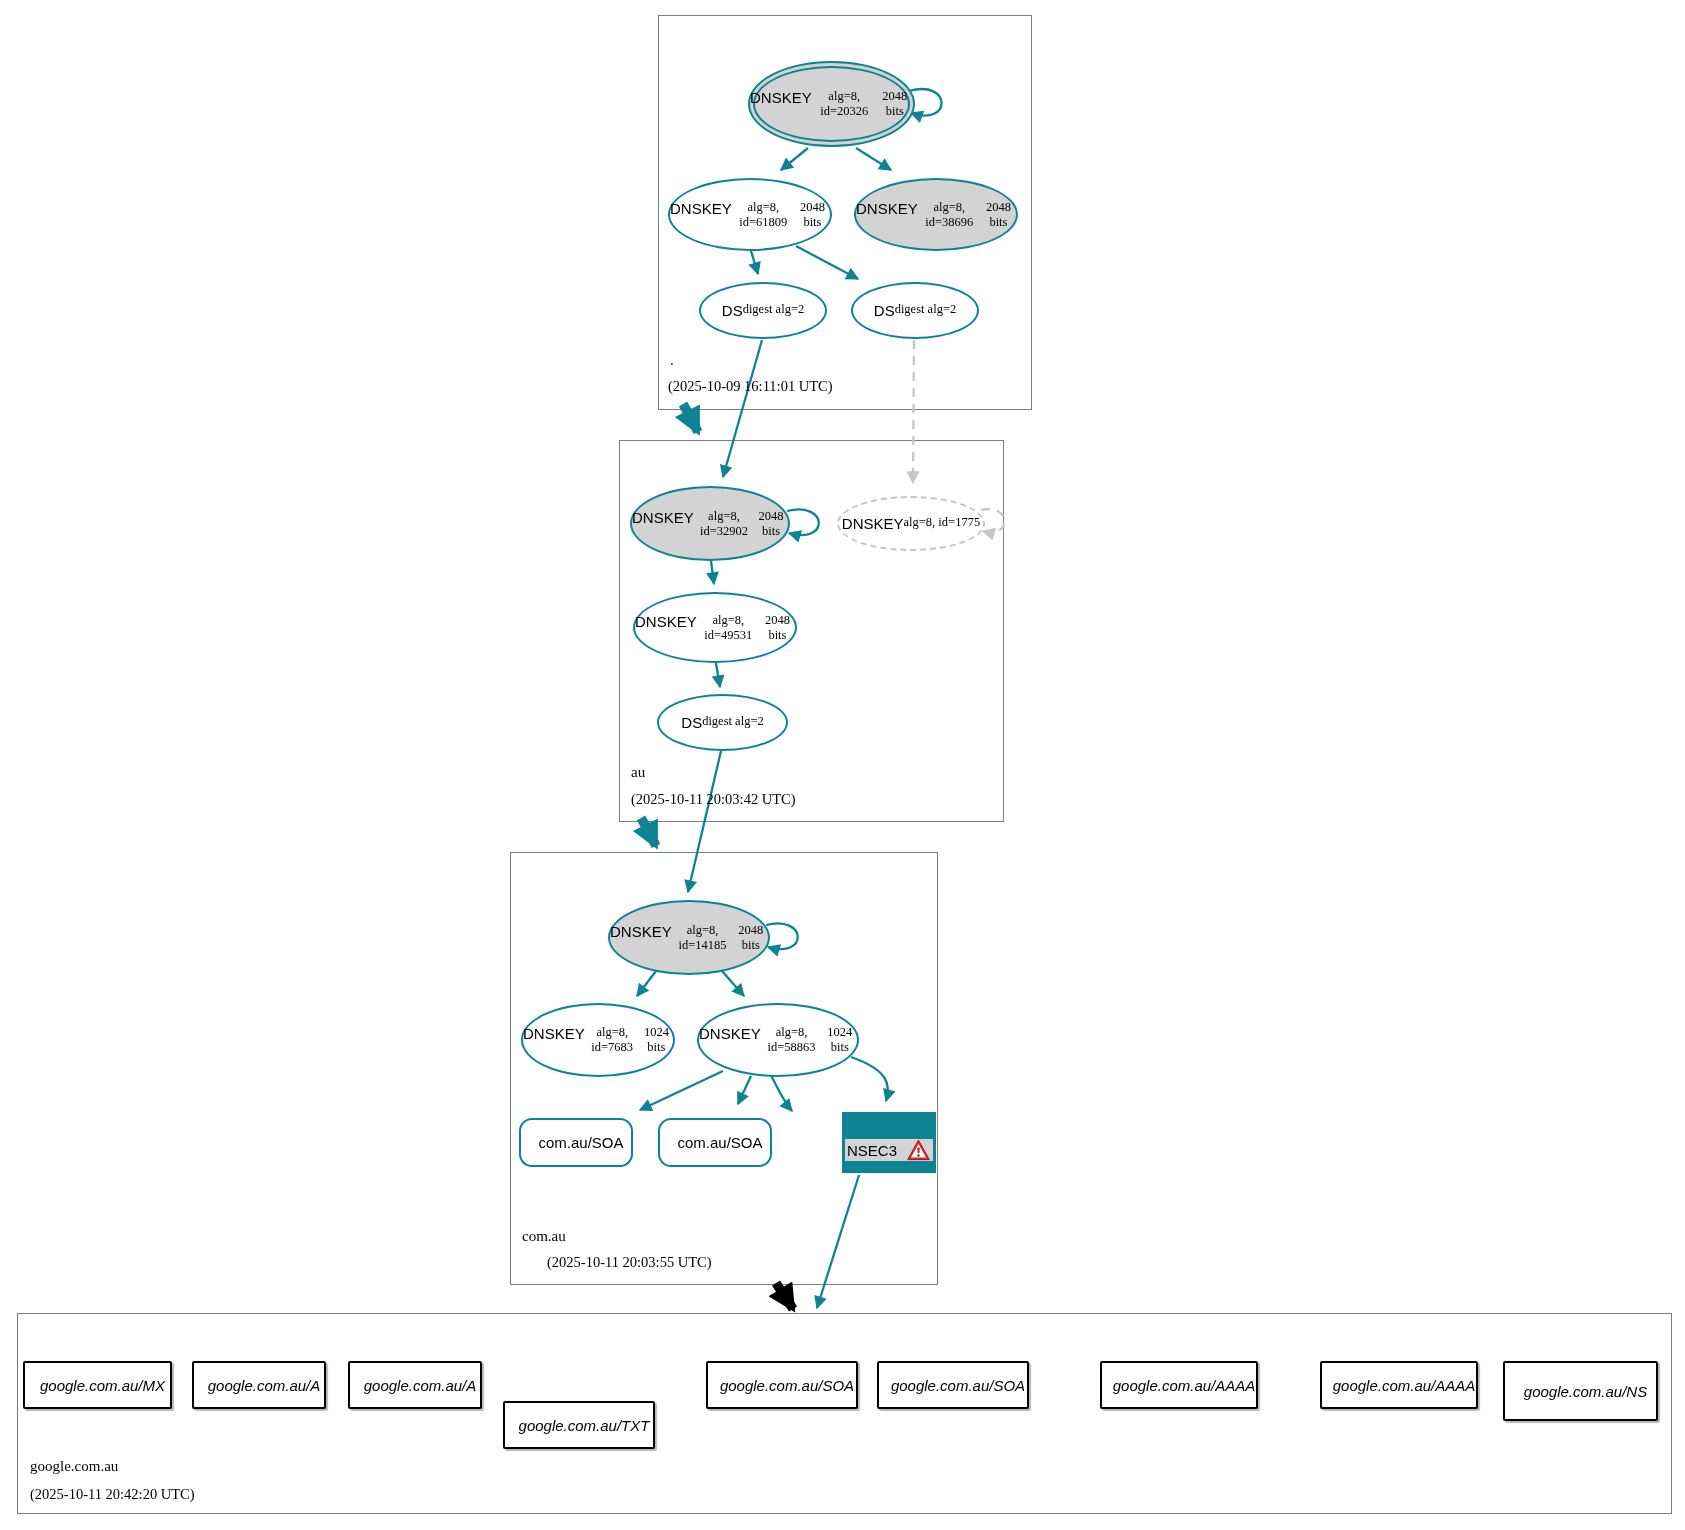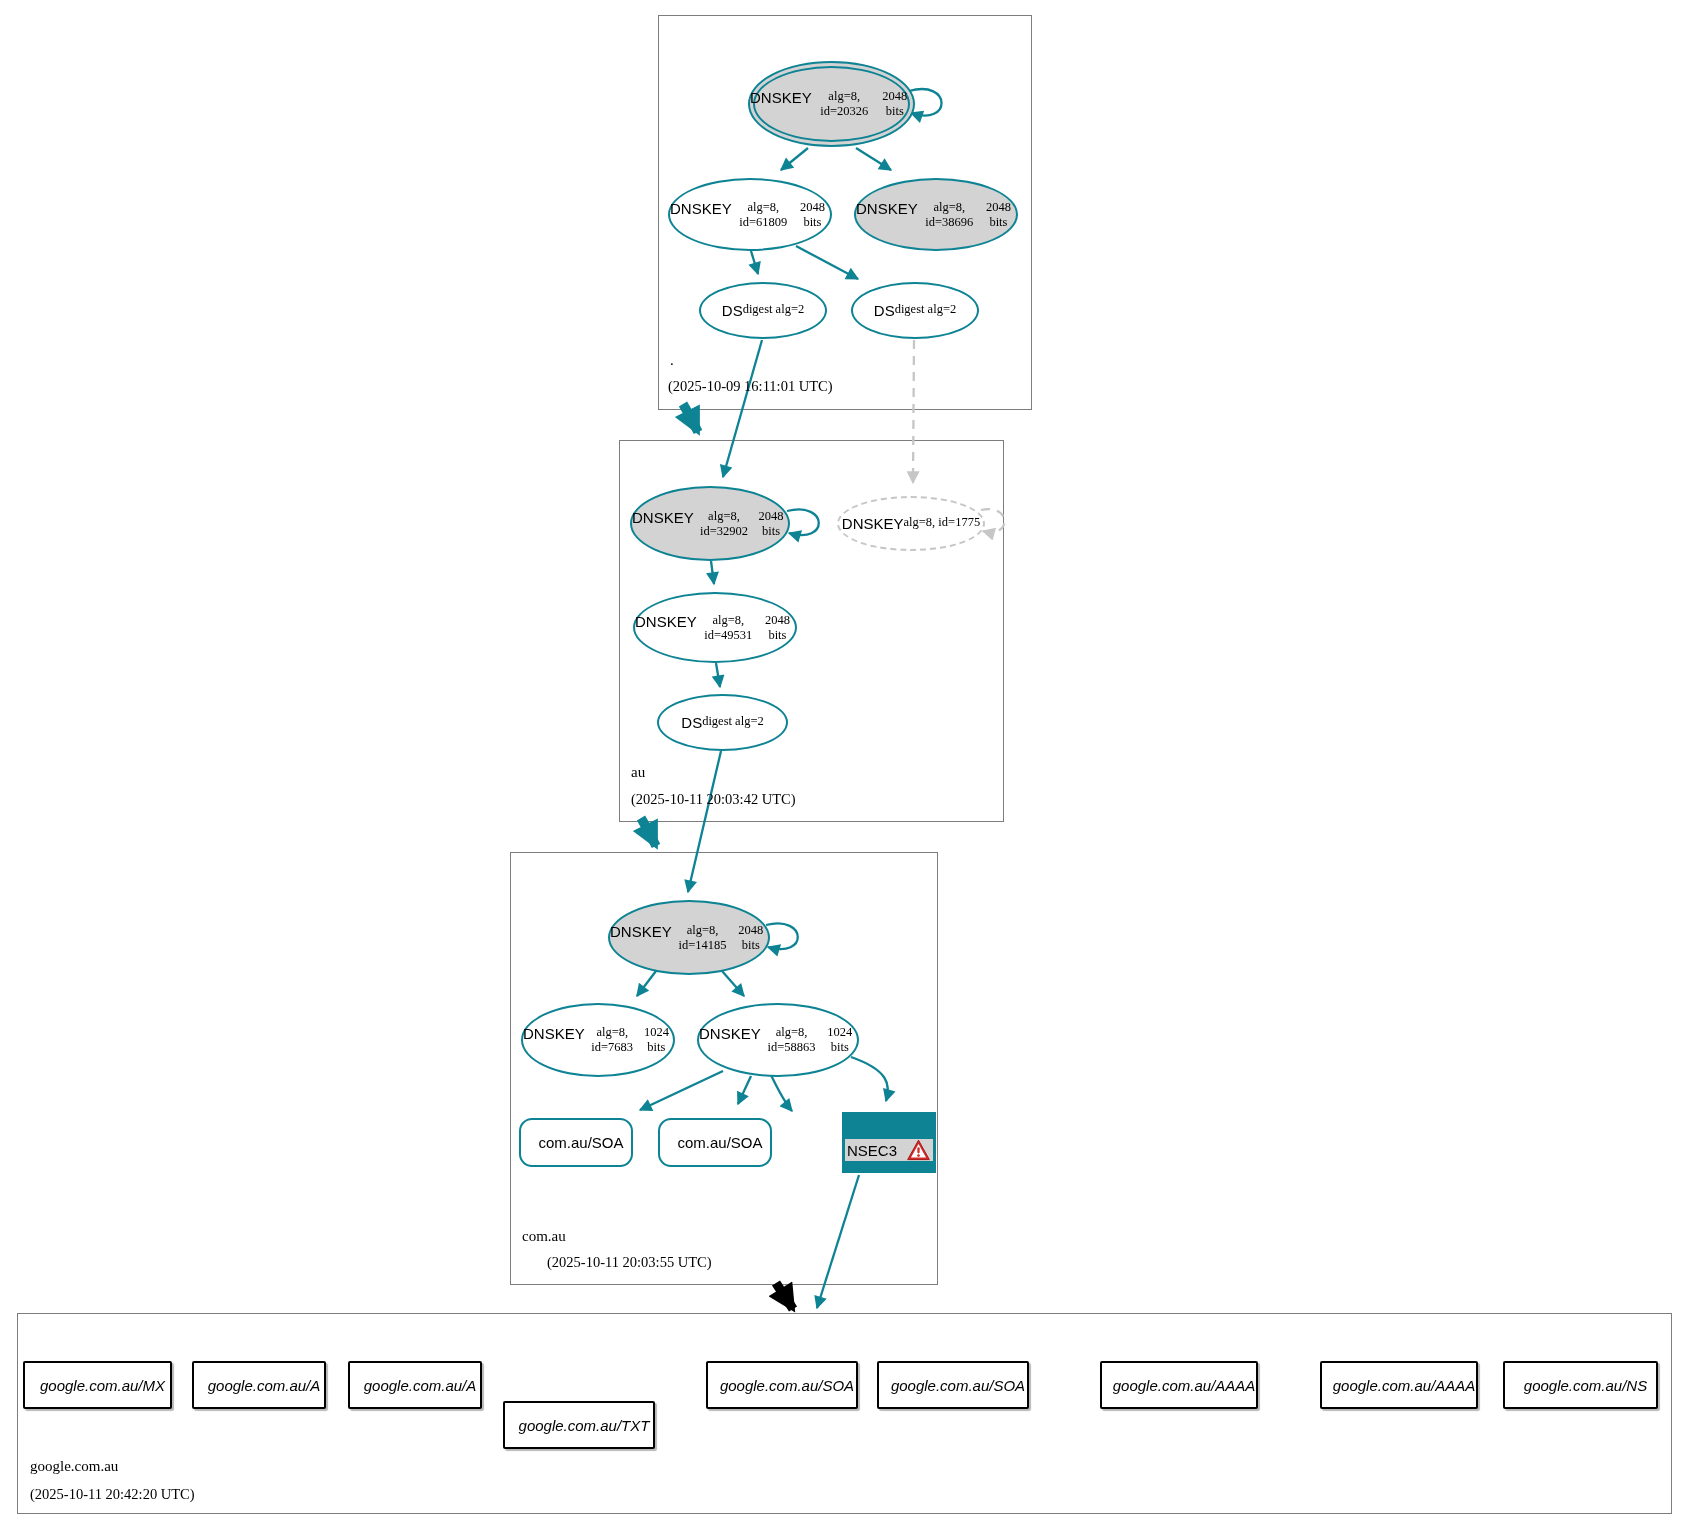--- a/index.html
+++ b/index.html
@@ -197,17 +197,17 @@
   <div class="zone-ts" style="left:547px;top:1254px;">(2025-10-11 20:03:55 UTC)</div>
 
   <div class="node rrset black" style="left:23px;top:1361px;width:149px;height:48px;">google.com.au/MX</div>
   <div class="node rrset black" style="left:192px;top:1361px;width:134px;height:48px;">google.com.au/A</div>
   <div class="node rrset black" style="left:348px;top:1361px;width:134px;height:48px;">google.com.au/A</div>
   <div class="node rrset black" style="left:503px;top:1361px;width:152px;height:48px;margin-top:40px;">google.com.au/TXT</div>
   <div class="node rrset black" style="left:706px;top:1361px;width:152px;height:48px;">google.com.au/SOA</div>
   <div class="node rrset black" style="left:877px;top:1361px;width:152px;height:48px;">google.com.au/SOA</div>
   <div class="node rrset black" style="left:1100px;top:1361px;width:158px;height:48px;">google.com.au/AAAA</div>
   <div class="node rrset black" style="left:1320px;top:1361px;width:158px;height:48px;">google.com.au/AAAA</div>
-  <div class="node rrset black" style="left:1503px;top:1361px;width:155px;height:48px;">google.com.au/NS</div>
+  <div class="node rrset black" style="left:1503px;top:1361px;width:155px;height:60px;">google.com.au/NS</div>
   <div class="zone-label" style="left:30px;top:1458px;">google.com.au</div>
   <div class="zone-ts" style="left:30px;top:1486px;">(2025-10-11 20:42:20 UTC)</div>
 
 </div>
 
 </body></html>

